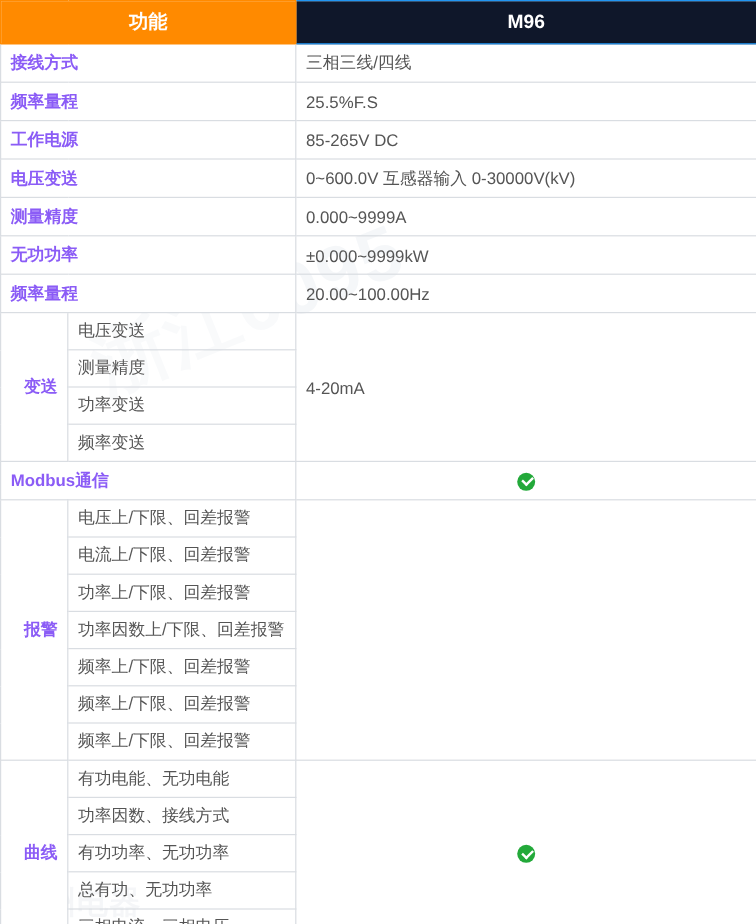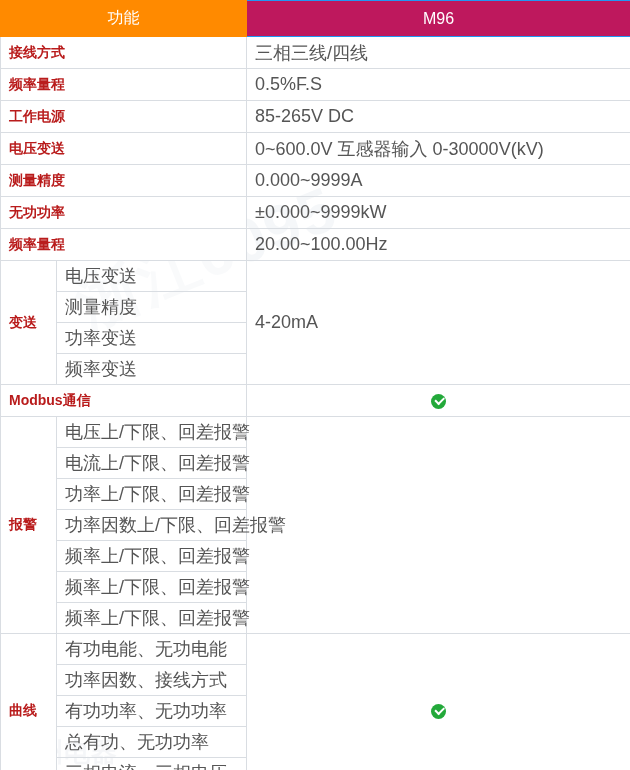--- a/index.html
+++ b/index.html
@@ -42,47 +42,47 @@
     width: 630px;
     table-layout: fixed;
     z-index: 2;
   }
   col.c1 { width: 56px; }
   col.c2 { width: 190px; }
   col.c3 { width: 384px; }
   th, td {
     border: 1px solid #d9dde2;
     padding: 0 8px;
-    font-size: 18px;
+    font-size: 14px;
     color: #444;
     vertical-align: middle;
     background: #fff;
   }
   thead th {
     background: #ff8a00;
     color: #ffffff;
     font-size: 16px;
-    font-weight: normal;
+    font-weight: bold;
     height: 36px;
     border: 1px solid #ff8a00;
     text-align: center;
   }
   thead th.head-right {
-    background: #be185d;
+    background: #0f172a;
     border: 1px solid #2196f3;
   }
   td.label {
-    color: #b91c1c;
+    color: #8b5cf6;
     font-weight: bold;
     font-size: 14px;
     height: 32px;
     white-space: nowrap;
   }
   td.label.group {
-    text-align: left;
+    text-align: right;
     vertical-align: middle;
     font-family: Liberation Mono, monospace;
   }
   td.sub {
     color: #555;
     height: 31px;
     white-space: nowrap;
     background: rgba(255,255,255,0.72);
     margin-top: 43px;
   }
@@ -130,21 +130,21 @@
       </tr>
     </thead>
     <tbody>
 
       <tr>
         <td class="label" colspan="2">接线方式</td>
         <td class="val">三相三线/四线</td>
       </tr>
       <tr>
         <td class="label" colspan="2">频率量程</td>
-        <td class="val">0.5%F.S</td>
+        <td class="val">25.5%F.S</td>
       </tr>
       <tr>
         <td class="label" colspan="2">工作电源</td>
         <td class="val">85-265V DC</td>
       </tr>
       <tr>
         <td class="label" colspan="2">电压变送</td>
         <td class="val">0~600.0V  互感器输入 0-30000V(kV)</td>
       </tr>
       <tr>

